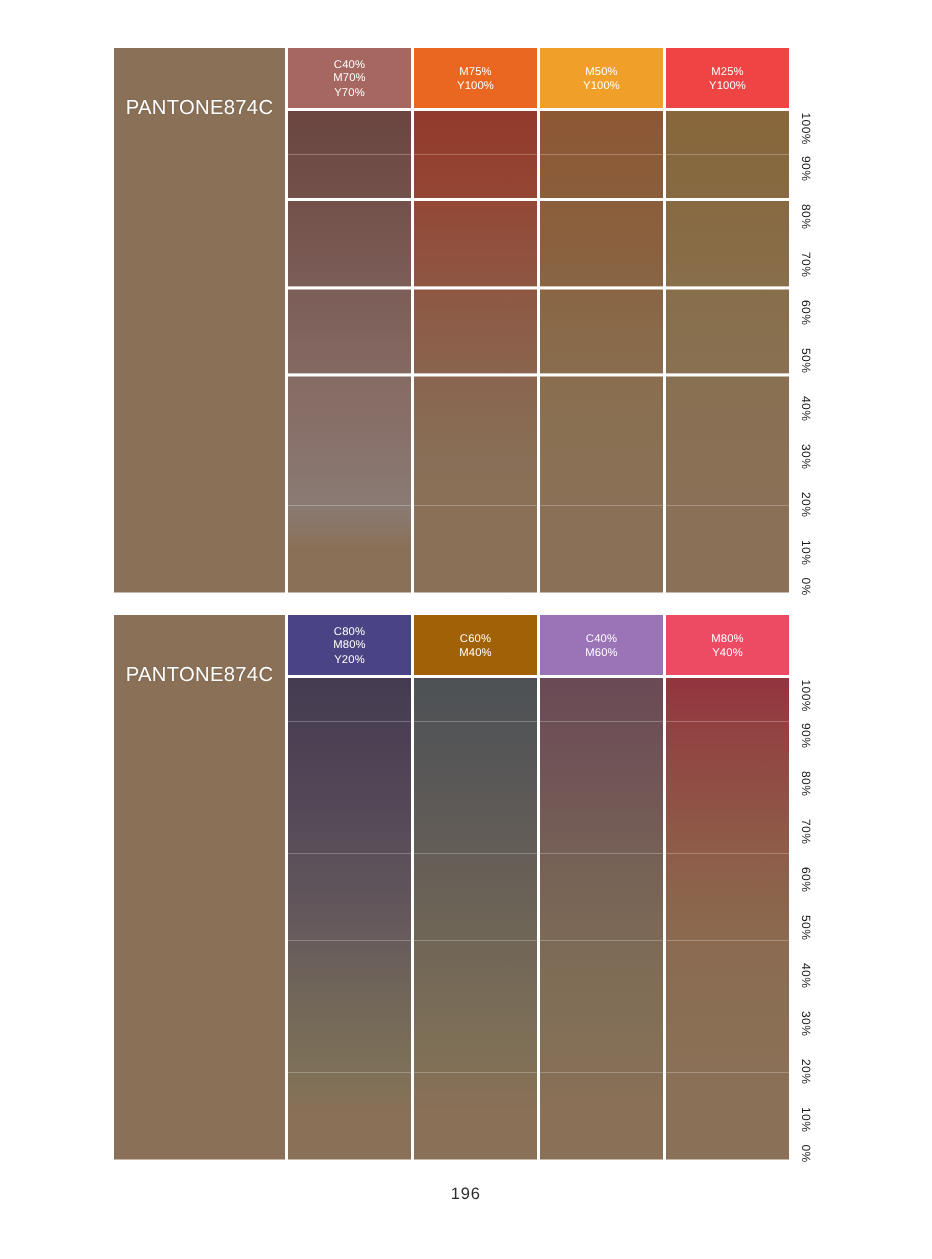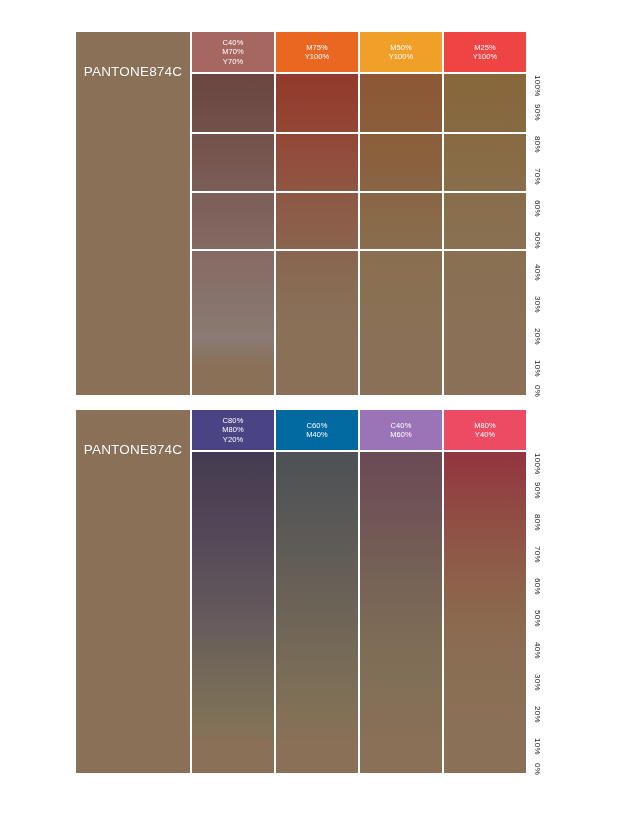--- a/index.html
+++ b/index.html
@@ -274,21 +274,21 @@
             <div class="step" style="background: linear-gradient(rgb(91, 79, 90) 0%, rgb(97, 85, 92) 100%);"></div>
             <div class="step" style="background: linear-gradient(rgb(97, 85, 92) 0%, rgb(104, 92, 92) 100%);"></div>
             <div class="step" style="background: linear-gradient(rgb(104, 92, 92) 0%, rgb(111, 100, 89) 100%);"></div>
             <div class="step" style="background: linear-gradient(rgb(111, 100, 89) 0%, rgb(118, 107, 88) 100%);"></div>
             <div class="step" style="background: linear-gradient(rgb(118, 107, 88) 0%, rgb(126, 112, 88) 100%);"></div>
             <div class="step" style="background: linear-gradient(rgb(126, 112, 88) 0%, rgb(138, 112, 87) 100%);"></div>
             <div class="step" style="background: linear-gradient(rgb(138, 112, 87) 0%, rgb(138, 112, 87) 100%);"></div>
           </div>
       </div>
       <div class="col">
-        <div class="col-head" style="background: #0369a1;">
+        <div class="col-head" style="background: #a16207;">
           <span>C60%</span>
           <span>M40%</span>
         </div>
         <div class="col-ramp">
             <div class="step" style="background: linear-gradient(rgb(77, 81, 85) 0%, rgb(82, 84, 86) 100%);"></div>
             <div class="step" style="background: linear-gradient(rgb(82, 84, 86) 0%, rgb(88, 87, 87) 100%);"></div>
             <div class="step" style="background: linear-gradient(rgb(88, 87, 87) 0%, rgb(94, 90, 87) 100%);"></div>
             <div class="step" style="background: linear-gradient(rgb(94, 90, 87) 0%, rgb(100, 94, 87) 100%);"></div>
             <div class="step" style="background: linear-gradient(rgb(100, 94, 87) 0%, rgb(106, 98, 87) 100%);"></div>
             <div class="step" style="background: linear-gradient(rgb(106, 98, 87) 0%, rgb(112, 102, 87) 100%);"></div>
@@ -348,14 +348,15 @@
           <div class="tick" style="top: calc(50% - 5px); height: 22px; margin-top: 0px;">50%</div>
           <div class="tick" style="top: calc(60% - 5px); height: 22px; margin-top: 0px;">40%</div>
           <div class="tick" style="top: calc(70% - 5px); height: 22px; margin-top: 0px;">30%</div>
           <div class="tick" style="top: calc(80% - 5px); height: 22px; margin-top: 0px;">20%</div>
           <div class="tick" style="top: calc(90% - 5px); height: 22px; margin-top: 0px;">10%</div>
           <div class="tick" style="top: calc(100% - 5px); height: 22px; margin-top: -10px;">0%</div>
         </div>
     </div>
   </div>
 
+  <div id="page-number">196</div>
 
 </div>
 
 </body></html>

